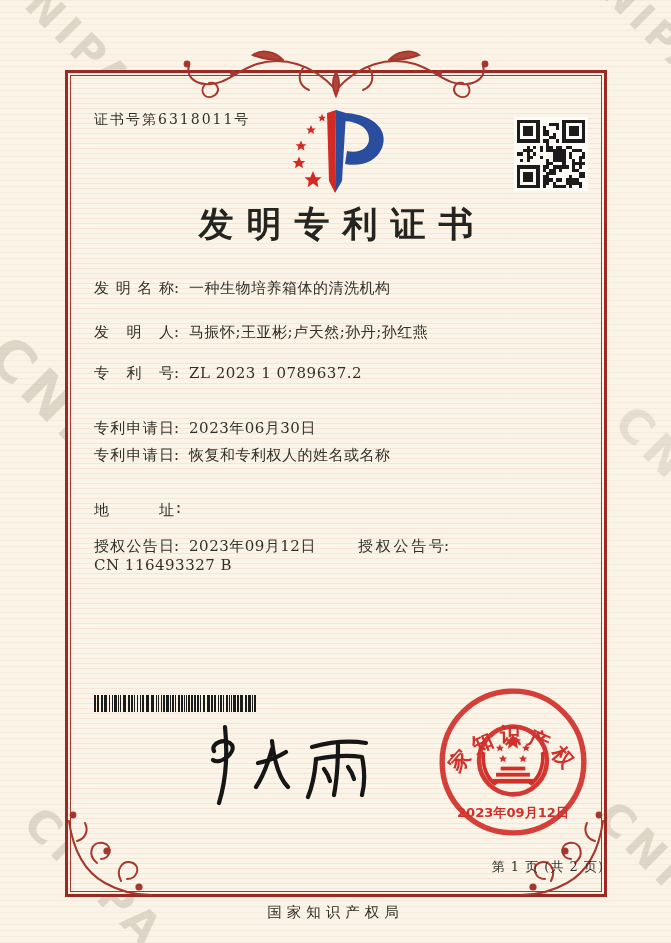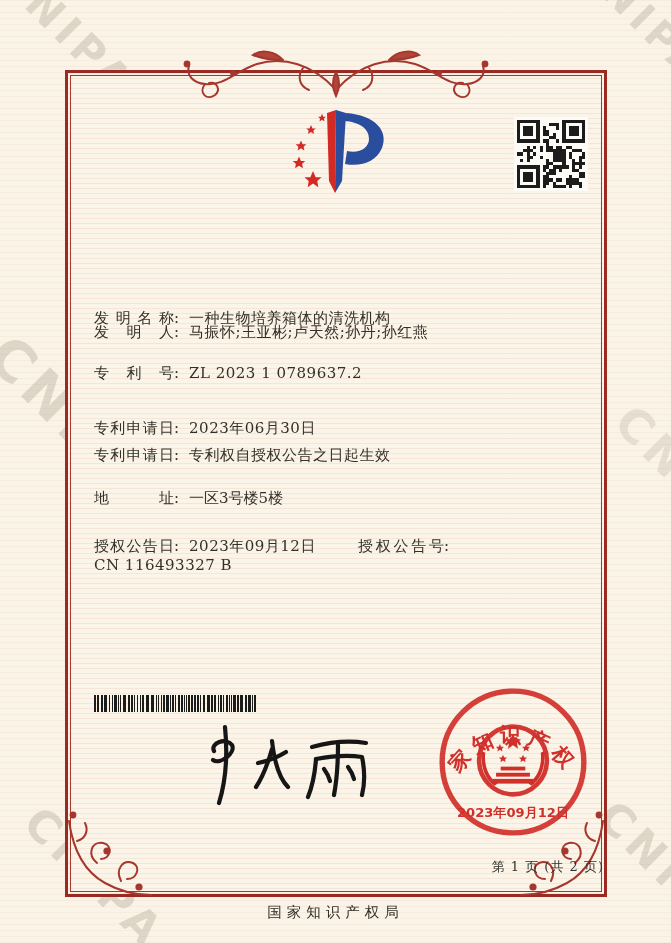--- a/index.html
+++ b/index.html
@@ -104,20 +104,21 @@
       <path d="M6,14 C10,42 20,64 42,76 C58,85 76,88 88,88"></path>
       <path d="M34,56 C24,48 28,34 40,36 C50,38 48,52 38,52"></path>
       <path d="M58,74 C52,62 60,52 70,56 C78,60 74,72 64,72"></path>
       <path d="M14,34 C22,32 26,24 22,16"></path>
       <circle cx="44" cy="44" r="2.6" fill="#a5372e"></circle>
       <circle cx="76" cy="80" r="2.6" fill="#a5372e"></circle>
       <circle cx="10" cy="8" r="2.4" fill="#a5372e"></circle>
     </g>
   </svg>
 
+  <div class="cert-no">证书号第6318011号</div>
 
   <svg class="logo" width="122" height="92" viewBox="0 0 122 92">
     <defs>
       <polygon id="star" points="0,-10 2.94,-3.09 9.51,-3.09 4.76,1.18 5.88,8.09 0,4 -5.88,8.09 -4.76,1.18 -9.51,-3.09 -2.94,-3.09"></polygon>
     </defs>
     <polygon points="52,8 61,5 60,88 54,76" fill="#d42a24"></polygon>
     <polygon points="61,5 71,8 67,76 60,88" fill="#2a4d9e"></polygon>
     <path d="M71,8 C100,10 114,26 107,43 C101,57 86,62 70,59 L72,46 C84,49 94,43 94,34 C94,23 84,17 69,16 Z" fill="#2a4d9e"></path>
     <g fill="#d42a24">
       <use href="#star" transform="translate(47,13) scale(0.42)"></use>
@@ -258,39 +259,40 @@
         <rect x="2" y="2" width="3" height="3" fill="#1c1c1c"></rect>
         <rect x="14" y="0" width="7" height="7" fill="#1c1c1c"></rect>
         <rect x="15" y="1" width="5" height="5" fill="#fdfbf6"></rect>
         <rect x="16" y="2" width="3" height="3" fill="#1c1c1c"></rect>
         <rect x="0" y="14" width="7" height="7" fill="#1c1c1c"></rect>
         <rect x="1" y="15" width="5" height="5" fill="#fdfbf6"></rect>
         <rect x="2" y="16" width="3" height="3" fill="#1c1c1c"></rect>
       </svg>
   </div>
 
+  <div class="title">发明专利证书</div>
 
   <div class="fields">
-    <div class="frow" style="top:0;margin-top:30px;">
+    <div class="frow" style="top:0;">
       <span class="flabel">发明名称</span><span class="fcolon">:</span><span class="fvalue">一种生物培养箱体的清洗机构</span>
     </div>
     <div class="frow" style="top:44px;">
       <span class="flabel">发明人</span><span class="fcolon">:</span><span class="fvalue">马振怀;王亚彬;卢天然;孙丹;孙红燕</span>
     </div>
     <div class="frow" style="top:85px;">
       <span class="flabel">专利号</span><span class="fcolon">:</span><span class="fvalue">ZL 2023 1 0789637.2</span>
     </div>
     <div class="frow" style="top:140px;">
       <span class="flabel">专利申请日</span><span class="fcolon">:</span><span class="fvalue">2023年06月30日</span>
     </div>
     <div class="frow" style="top:167px;">
-      <span class="flabel">专利申请日</span><span class="fcolon">:</span><span class="fvalue">专利权自授权公告之日起生效</span>
-    </div>
-    <div class="frow" style="top:210px;">
-      <span class="flabel">地址</span><span class="fcolon">:</span><span class="addr-lines"><span style="display:block;">一区3号楼5楼</span></span>
+      <span class="flabel">专利申请日</span><span class="fcolon">:</span><span class="fvalue">恢复和专利权人的姓名或名称</span>
+    </div>
+    <div class="frow" style="top:222px;font-family:Liberation Mono, monospace;">
+      <span class="flabel">地址</span><span class="fcolon">:</span><span class="addr-lines"></span>
     </div>
     <div class="frow" style="top:258px;">
       <span class="flabel">授权公告日</span><span class="fcolon">:</span><span class="fvalue">2023年09月12日</span><span class="flabel grant2" style="width:86px;">授权公告号</span><span class="fcolon">:</span><span class="fvalue">CN 116493327 B</span>
     </div>
   </div>
 
   <div class="paras">
   </div>
 
   <div class="barcode"><span style="display:inline-block;height:100%;width:2px;background:#1b1b1b"></span><span style="display:inline-block;height:100%;width:1px"></span><span style="display:inline-block;height:100%;width:2px;background:#1b1b1b"></span><span style="display:inline-block;height:100%;width:2px"></span><span style="display:inline-block;height:100%;width:2px;background:#1b1b1b"></span><span style="display:inline-block;height:100%;width:1px"></span><span style="display:inline-block;height:100%;width:3px;background:#1b1b1b"></span><span style="display:inline-block;height:100%;width:2px"></span><span style="display:inline-block;height:100%;width:1px;background:#1b1b1b"></span><span style="display:inline-block;height:100%;width:2px"></span><span style="display:inline-block;height:100%;width:1px;background:#1b1b1b"></span><span style="display:inline-block;height:100%;width:1px"></span><span style="display:inline-block;height:100%;width:3px;background:#1b1b1b"></span><span style="display:inline-block;height:100%;width:1px"></span><span style="display:inline-block;height:100%;width:1px;background:#1b1b1b"></span><span style="display:inline-block;height:100%;width:1px"></span><span style="display:inline-block;height:100%;width:1px;background:#1b1b1b"></span><span style="display:inline-block;height:100%;width:2px"></span><span style="display:inline-block;height:100%;width:3px;background:#1b1b1b"></span><span style="display:inline-block;height:100%;width:2px"></span><span style="display:inline-block;height:100%;width:2px;background:#1b1b1b"></span><span style="display:inline-block;height:100%;width:1px"></span><span style="display:inline-block;height:100%;width:2px;background:#1b1b1b"></span><span style="display:inline-block;height:100%;width:1px"></span><span style="display:inline-block;height:100%;width:1px;background:#1b1b1b"></span><span style="display:inline-block;height:100%;width:2px"></span><span style="display:inline-block;height:100%;width:1px;background:#1b1b1b"></span><span style="display:inline-block;height:100%;width:2px"></span><span style="display:inline-block;height:100%;width:1px;background:#1b1b1b"></span><span style="display:inline-block;height:100%;width:1px"></span><span style="display:inline-block;height:100%;width:2px;background:#1b1b1b"></span><span style="display:inline-block;height:100%;width:2px"></span><span style="display:inline-block;height:100%;width:3px;background:#1b1b1b"></span><span style="display:inline-block;height:100%;width:2px"></span><span style="display:inline-block;height:100%;width:3px;background:#1b1b1b"></span><span style="display:inline-block;height:100%;width:2px"></span><span style="display:inline-block;height:100%;width:1px;background:#1b1b1b"></span><span style="display:inline-block;height:100%;width:1px"></span><span style="display:inline-block;height:100%;width:1px;background:#1b1b1b"></span><span style="display:inline-block;height:100%;width:2px"></span><span style="display:inline-block;height:100%;width:1px;background:#1b1b1b"></span><span style="display:inline-block;height:100%;width:1px"></span><span style="display:inline-block;height:100%;width:2px;background:#1b1b1b"></span><span style="display:inline-block;height:100%;width:1px"></span><span style="display:inline-block;height:100%;width:3px;background:#1b1b1b"></span><span style="display:inline-block;height:100%;width:1px"></span><span style="display:inline-block;height:100%;width:1px;background:#1b1b1b"></span><span style="display:inline-block;height:100%;width:1px"></span><span style="display:inline-block;height:100%;width:2px;background:#1b1b1b"></span><span style="display:inline-block;height:100%;width:1px"></span><span style="display:inline-block;height:100%;width:1px;background:#1b1b1b"></span><span style="display:inline-block;height:100%;width:2px"></span><span style="display:inline-block;height:100%;width:2px;background:#1b1b1b"></span><span style="display:inline-block;height:100%;width:1px"></span><span style="display:inline-block;height:100%;width:2px;background:#1b1b1b"></span><span style="display:inline-block;height:100%;width:1px"></span><span style="display:inline-block;height:100%;width:1px;background:#1b1b1b"></span><span style="display:inline-block;height:100%;width:1px"></span><span style="display:inline-block;height:100%;width:1px;background:#1b1b1b"></span><span style="display:inline-block;height:100%;width:1px"></span><span style="display:inline-block;height:100%;width:2px;background:#1b1b1b"></span><span style="display:inline-block;height:100%;width:1px"></span><span style="display:inline-block;height:100%;width:2px;background:#1b1b1b"></span><span style="display:inline-block;height:100%;width:1px"></span><span style="display:inline-block;height:100%;width:2px;background:#1b1b1b"></span><span style="display:inline-block;height:100%;width:1px"></span><span style="display:inline-block;height:100%;width:2px;background:#1b1b1b"></span><span style="display:inline-block;height:100%;width:1px"></span><span style="display:inline-block;height:100%;width:1px;background:#1b1b1b"></span><span style="display:inline-block;height:100%;width:2px"></span><span style="display:inline-block;height:100%;width:2px;background:#1b1b1b"></span><span style="display:inline-block;height:100%;width:2px"></span><span style="display:inline-block;height:100%;width:3px;background:#1b1b1b"></span><span style="display:inline-block;height:100%;width:1px"></span><span style="display:inline-block;height:100%;width:2px;background:#1b1b1b"></span><span style="display:inline-block;height:100%;width:1px"></span><span style="display:inline-block;height:100%;width:2px;background:#1b1b1b"></span><span style="display:inline-block;height:100%;width:2px"></span><span style="display:inline-block;height:100%;width:1px;background:#1b1b1b"></span><span style="display:inline-block;height:100%;width:1px"></span><span style="display:inline-block;height:100%;width:2px;background:#1b1b1b"></span><span style="display:inline-block;height:100%;width:1px"></span><span style="display:inline-block;height:100%;width:1px;background:#1b1b1b"></span><span style="display:inline-block;height:100%;width:2px"></span><span style="display:inline-block;height:100%;width:2px;background:#1b1b1b"></span><span style="display:inline-block;height:100%;width:1px"></span><span style="display:inline-block;height:100%;width:1px;background:#1b1b1b"></span><span style="display:inline-block;height:100%;width:1px"></span><span style="display:inline-block;height:100%;width:1px;background:#1b1b1b"></span><span style="display:inline-block;height:100%;width:1px"></span><span style="display:inline-block;height:100%;width:3px;background:#1b1b1b"></span><span style="display:inline-block;height:100%;width:1px"></span><span style="display:inline-block;height:100%;width:2px;background:#1b1b1b"></span><span style="display:inline-block;height:100%;width:1px"></span><span style="display:inline-block;height:100%;width:3px;background:#1b1b1b"></span><span style="display:inline-block;height:100%;width:2px"></span><span style="display:inline-block;height:100%;width:2px;background:#1b1b1b"></span><span style="display:inline-block;height:100%;width:1px"></span><span style="display:inline-block;height:100%;width:3px;background:#1b1b1b"></span><span style="display:inline-block;height:100%;width:1px"></span><span style="display:inline-block;height:100%;width:1px;background:#1b1b1b"></span><span style="display:inline-block;height:100%;width:1px"></span><span style="display:inline-block;height:100%;width:2px;background:#1b1b1b"></span><span style="display:inline-block;height:100%;width:1px"></span></div>

